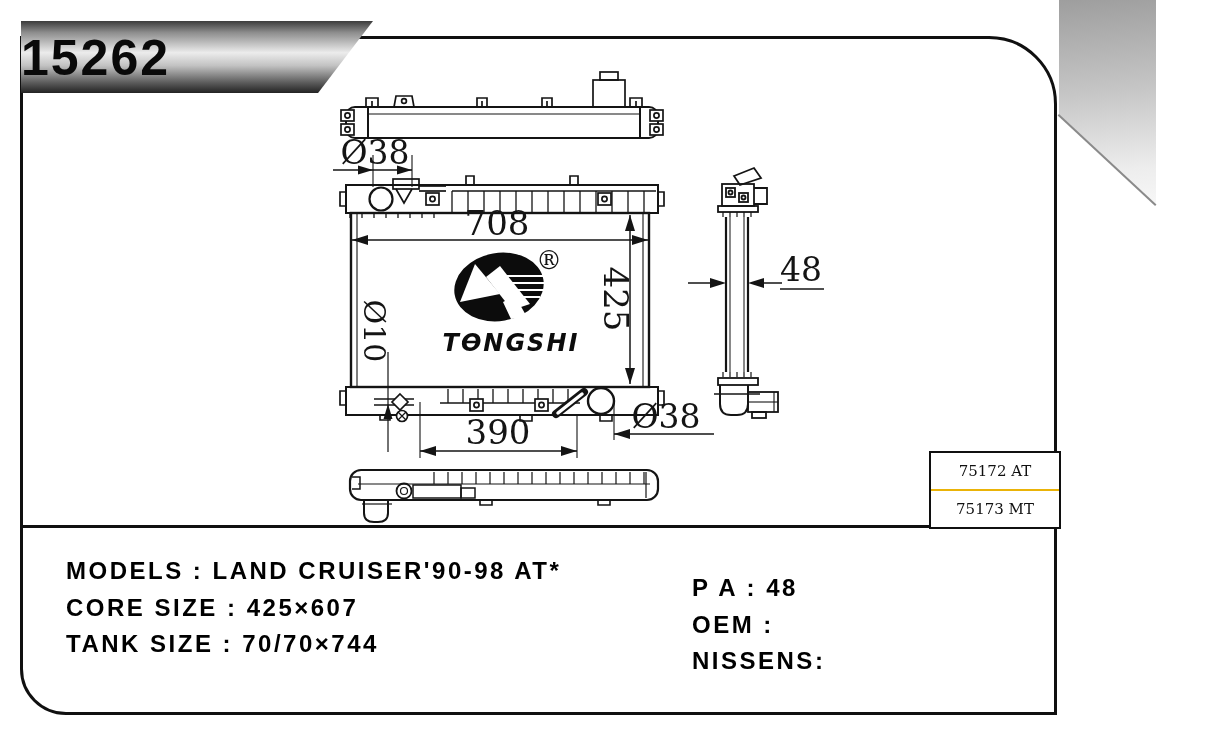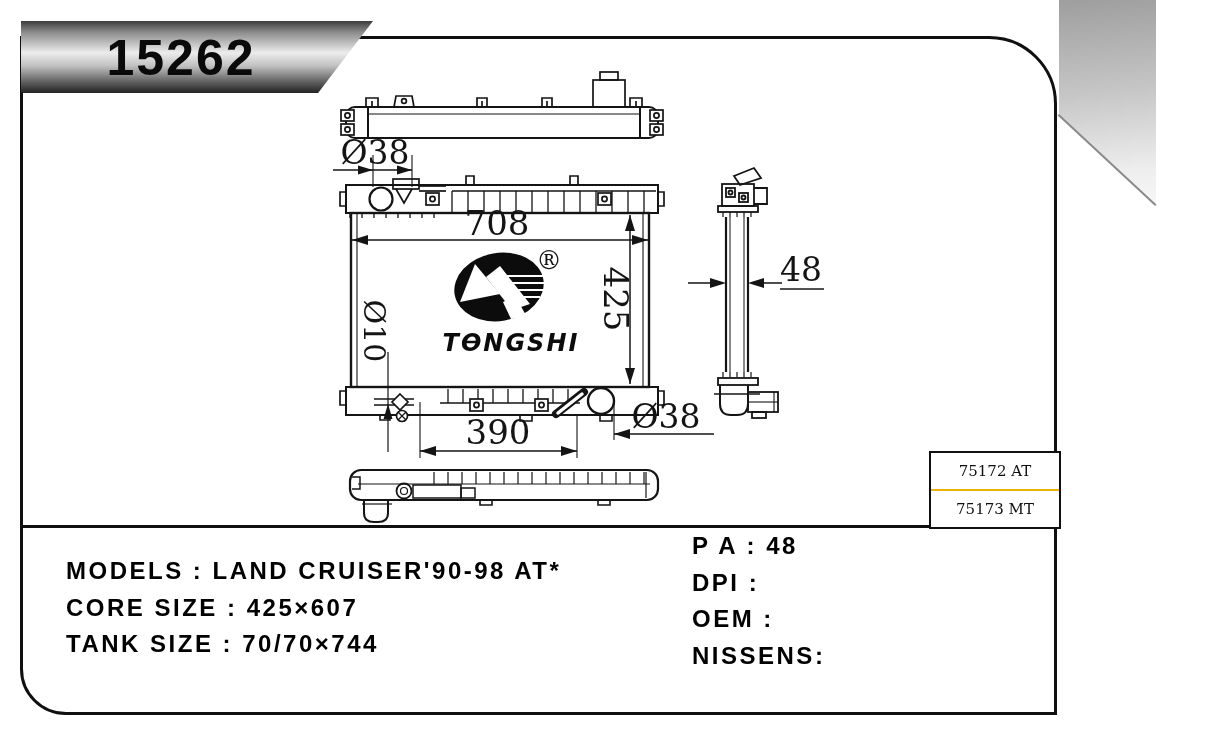--- a/index.html
+++ b/index.html
@@ -6,41 +6,41 @@
   #stage{position:relative;width:1211px;height:737px;background:#fff;overflow:hidden;
          font-family:"Liberation Sans",sans-serif;}
   
   .frame{position:absolute;left:20px;top:36px;width:1031px;height:673px;
          border:3px solid #101010;border-radius:0 68px 0 46px;z-index:2;}
   .divider{position:absolute;left:23px;top:525px;width:1034px;height:3px;background:#101010;z-index:3;}
   
   .badge{position:absolute;left:21px;top:21px;width:352px;height:72px;z-index:6;
          clip-path:polygon(0 0,100% 0,84.4% 100%,0 100%);
          background:linear-gradient(180deg,#3c3c3c 0%,#8d8d8d 16%,#ececec 44%,#c2c2c2 62%,#5a5a5a 86%,#232323 100%);}
-  .badge-num{position:absolute;left:0;top:0;width:320px;height:72px;line-height:74px;text-align:center;
+  .badge-num{position:absolute;left:0;top:0;width:320px;height:72px;line-height:74px;
          font-size:50px;font-weight:bold;color:#0a0a0a;letter-spacing:2px;
          font-family:"Liberation Sans",sans-serif;}
   
   .corner{position:absolute;left:1059px;top:0;width:97px;height:205px;z-index:4;
           clip-path:polygon(0 0,100% 0,100% 100%,0 56%);
           background:linear-gradient(175deg,#9e9e9e 0%,#c6c6c6 45%,#ededed 82%,#f7f7f7 100%);}
   .corner-edge{position:absolute;left:1059px;top:114px;width:133px;height:1.5px;background:#8a8a8a;
           transform-origin:0 0;transform:rotate(42.9deg);z-index:4;}
   
   .ref-table{position:absolute;left:929px;top:451px;width:128px;z-index:5;background:#fff;
              border:2px solid #101010;}
   .ref-row{height:36px;line-height:36px;text-align:center;
            font-family:"DejaVu Serif","Liberation Serif",serif;font-size:15px;color:#101010;}
   .ref-row + .ref-row{border-top:2px solid #eab308;}
   
   .specs{position:absolute;z-index:5;color:#000;font-family:Liberation Sans, sans-serif;
          font-weight:bold;font-size:24px;letter-spacing:2.5px;}
   .specs .row{height:36.5px;line-height:36.5px;white-space:pre;}
   .specs-left{left:66px;top:553px;}
-  .specs-right{left:692px;top:528px;}
+  .specs-right{left:692px;top:570px;}
   svg.draw{position:absolute;left:0;top:0;z-index:1;}
   svg .dim{font-family:"DejaVu Serif","Liberation Serif",serif;fill:#141414;}
   svg .brand{font-family:"DejaVu Sans","Liberation Sans",sans-serif;font-weight:bold;font-style:italic;}
 </style>
 </head>
 <body>
 
 <div id="stage">
 
   <svg class="draw" width="1211" height="737" viewBox="0 0 1211 737">
@@ -253,18 +253,17 @@
   </div>
 
   <div class="specs specs-left">
     <div class="row"><span>MODELS</span><span> : </span><span>LAND CRUISER'90-98 AT*</span></div>
     <div class="row"><span>CORE SIZE</span><span> : </span><span>425×607</span></div>
     <div class="row"><span>TANK SIZE</span><span> : </span><span>70/70×744</span></div>
   </div>
 
   <div class="specs specs-right">
     <div class="row"><span>P A</span><span> : </span><span>48</span></div>
-    <div class="row"><span>DPI</span><span> : </span><span></span></div>
     <div class="row"><span>OEM</span><span> : </span><span></span></div>
     <div class="row"><span>NISSENS</span><span>:</span><span></span></div>
   </div>
 
 </div>
 
 </body></html>

